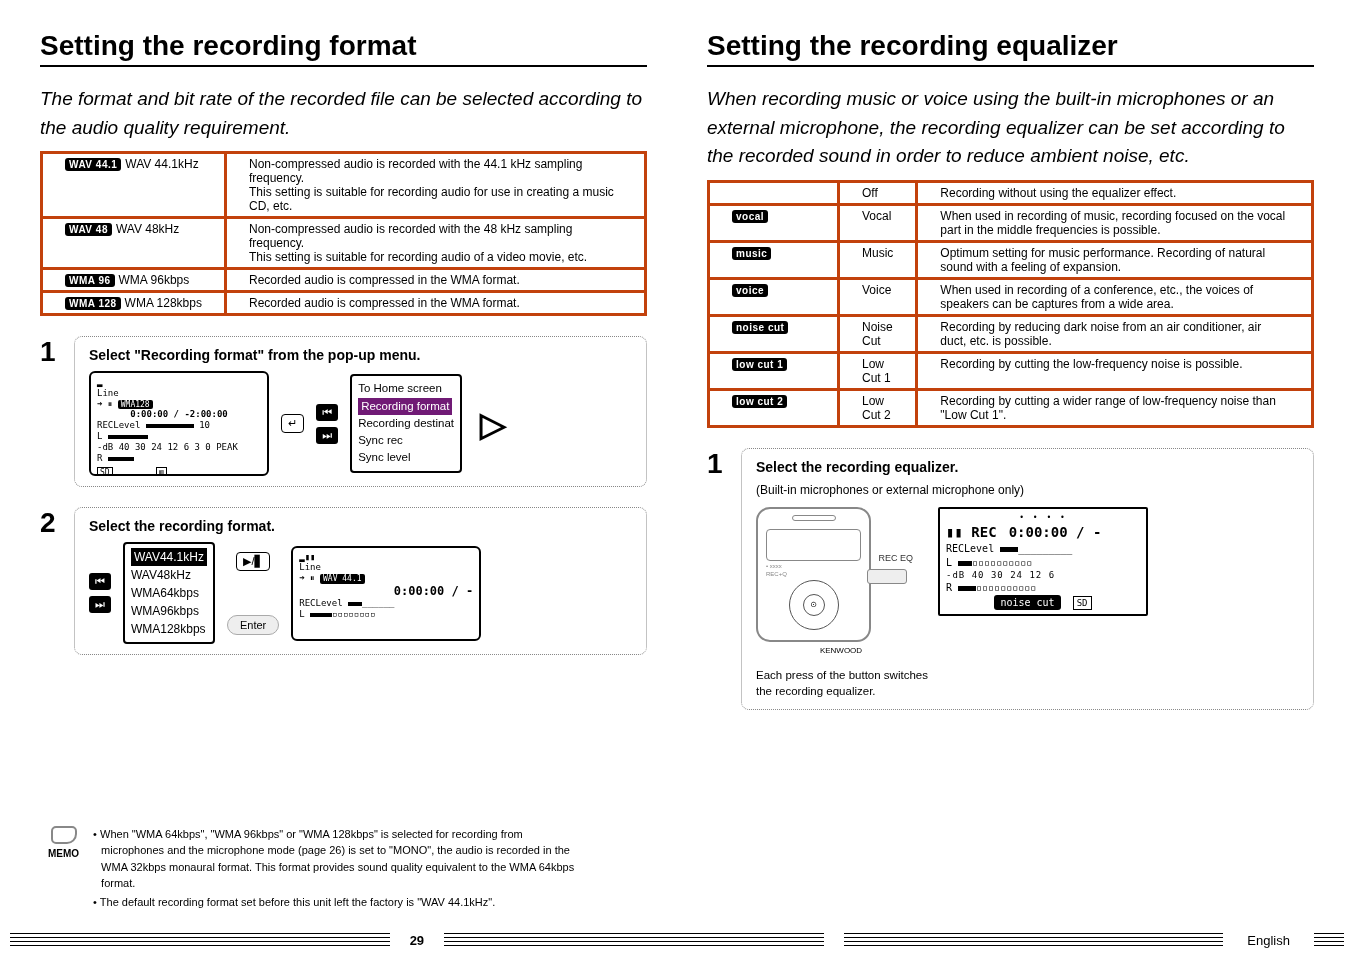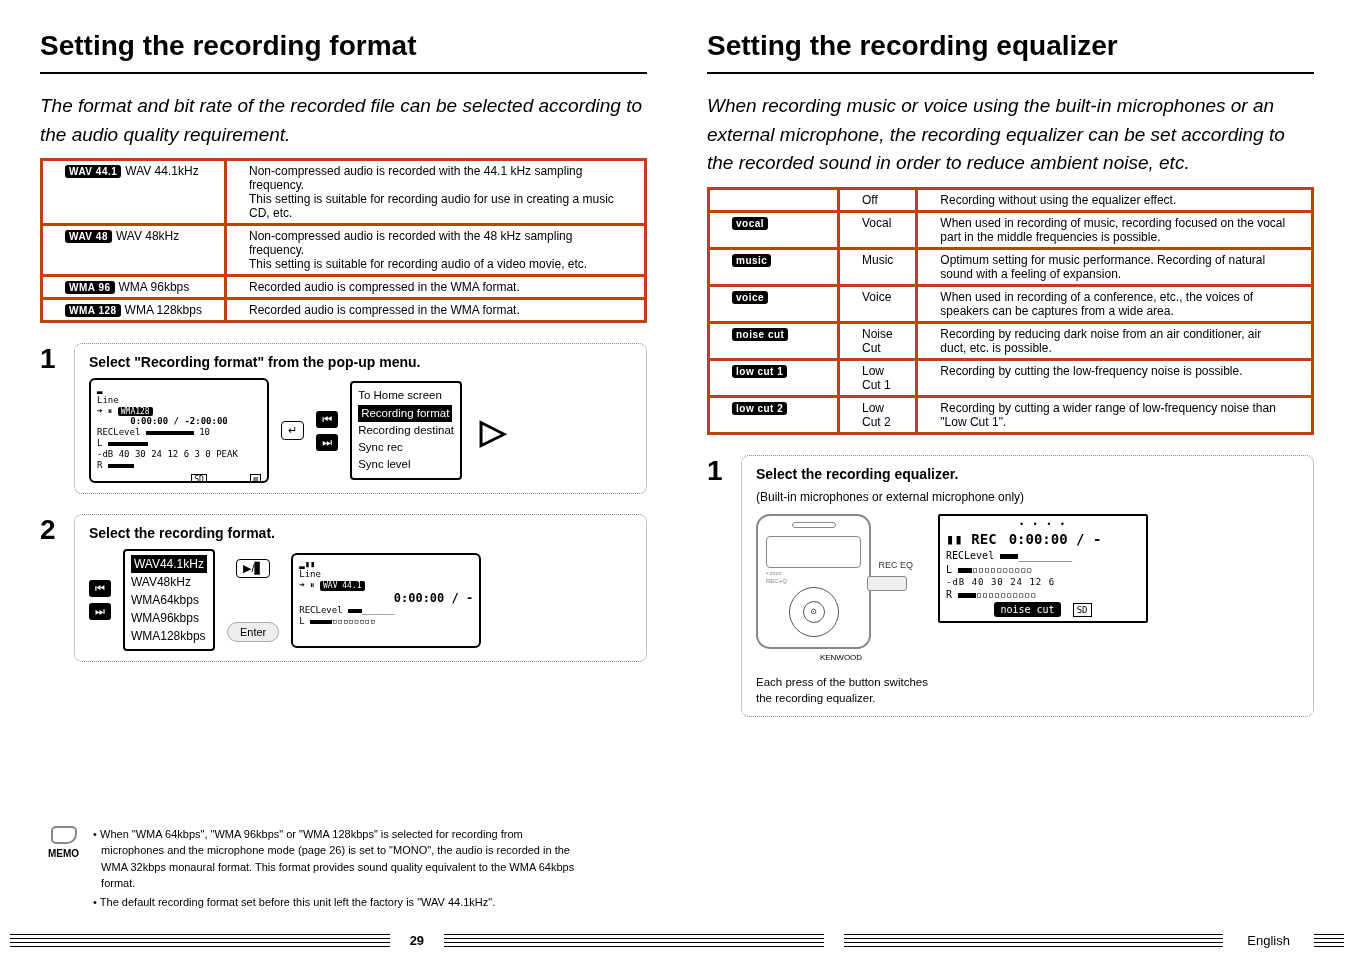--- a/index.html
+++ b/index.html
@@ -16,21 +16,21 @@
     padding: 30px 40px 10px 40px;
     gap: 60px;
   }
   .col {
     flex: 1;
     min-width: 0;
   }
   h1 {
     font-size: 28px;
     font-weight: bold;
-    margin-bottom: 10px;
+    margin-bottom: 3px;
   }
   .hr {
     border-top: 2px solid #000;
     margin-bottom: 18px;
   }
   .intro {
     font-size: 19px;
     line-height: 1.5;
     margin-bottom: 9px;
     font-style: italic;
@@ -116,21 +116,21 @@
 
   .menu-box {
     border: 2px solid #000;
     border-radius: 4px;
     padding: 4px 6px;
     font-size: 11.5px;
     line-height: 1.5;
     background:#fff;
   }
   .menu-box .hl {
-    background: #000000;
+    background: #701a75;
     color: #fff;
     padding: 0 3px;
     display: inline-block;
   }
 
   
   .nav-btns {
     display: flex;
     flex-direction: column;
     align-items: center;
@@ -247,21 +247,20 @@
   .memo li { text-indent: -8px; padding-left: 10px; margin-bottom: 2px; }
   .memo li::before { content: "• "; }
 
   
   .footer {
     position: absolute;
     bottom: 6px;
     left: 0;
     right: 0;
     display: flex;
-    align-items: center;
     font-size: 13px;
   }
   .footer .lines {
     flex: 1;
     height: 14px;
     background: repeating-linear-gradient(to bottom, #000 0, #000 1px, transparent 1px, transparent 4px);
     margin: 0 10px;
   }
   .footer .pg { font-weight: bold; margin: 0 10px; }
   .footer .lang { margin: 0 14px; }
@@ -304,21 +303,21 @@
       <div class="step-body">
         <div class="step-title">Select "Recording format" from the pop-up menu.</div>
         <div class="row-flex">
 
           <div class="lcd">
             <div class="ln">▂<br><span>Line</span></div>
             <div class="ln">➜ ⏸ <span class="tag">WMA128</span></div>
             <div class="ln" style="text-align:center;font-weight:bold">0:00:00 / -2:00:00</div>
             <div class="ln"><span>RECLevel</span> <span class="bar" style="width:48px"></span> <span>10</span></div>
             <div class="ln">L <span class="bar" style="width:40px"></span><br><span>-dB 40 30 24   12 6 3 0 PEAK</span><br>R <span class="bar" style="width:26px"></span></div>
-            <div class="ln" style="text-align:right;margin-top:4px"><span style="border:1px solid #000;padding:0 2px;font-size:8px">SD</span>&nbsp;&nbsp;&nbsp;&nbsp;&nbsp;&nbsp;&nbsp;&nbsp;<span style="border:1px solid #000;padding:0 2px;font-size:8px">▥</span></div>
+            <div class="ln" style="text-align:left;margin-top:4px"><span style="border:1px solid #000;padding:0 2px;font-size:8px">SD</span>&nbsp;&nbsp;&nbsp;&nbsp;&nbsp;&nbsp;&nbsp;&nbsp;<span style="border:1px solid #000;padding:0 2px;font-size:8px">▥</span></div>
           </div>
 
           <span class="btn-outline">↵</span>
 
           <div class="nav-btns">
             <span class="btn-rect">⏮</span>
             <span class="btn-rect">⏭</span>
           </div>
           <div class="menu-box">
             <div>To Home screen</div>

